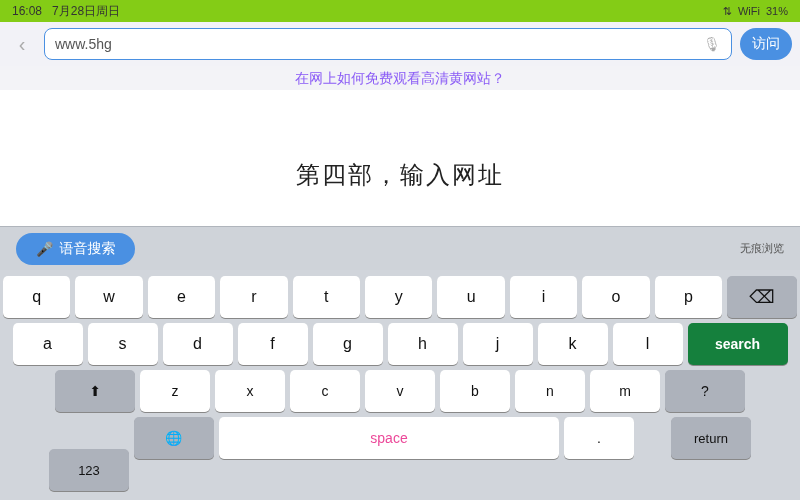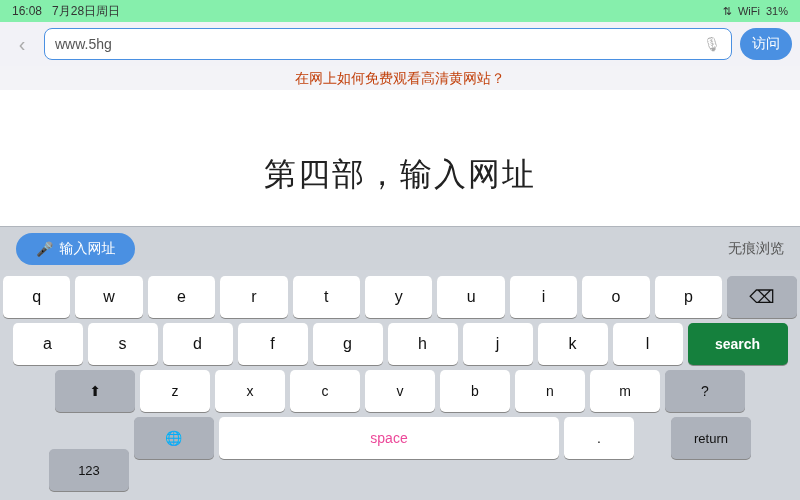--- a/index.html
+++ b/index.html
@@ -9,21 +9,21 @@
       overflow: hidden;
       background: #f2f2f7;
       font-family: -apple-system, 'PingFang SC', 'Helvetica Neue', sans-serif;
       position: relative;
     }
 
     
     .status-bar {
       width: 100%;
       height: 22px;
-      background: #86efac;
+      background: #84cc16;
       display: flex;
       align-items: center;
       justify-content: space-between;
       padding: 0 12px;
       font-size: 12px;
       color: #333;
     }
     .status-left { font-weight: 500; }
     .status-right { display: flex; align-items: center; gap: 6px; font-size: 11px; }
 
@@ -80,35 +80,35 @@
       cursor: pointer;
     }
 
     
     .page-title-bar {
       width: 100%;
       background: rgba(242,242,247,0.95);
       text-align: center;
       padding: 4px 0 2px;
       font-size: 14px;
-      color: #c2410c;
+      color: #8b5cf6;
       letter-spacing: 0;
     }
 
     
     .browser-content {
       width: 100%;
       background: white;
       display: flex;
       align-items: center;
       justify-content: center;
       height: 170px;
     }
     .content-text {
-      font-size: 32px;
+      font-size: 24px;
       color: #222;
       font-weight: 400;
       letter-spacing: 2px;
     }
 
     
     .keyboard-area {
       position: absolute;
       bottom: 0;
       left: 0;
@@ -134,21 +134,21 @@
       border-radius: 20px;
       height: 32px;
       padding: 0 20px;
       font-size: 14px;
       display: flex;
       align-items: center;
       gap: 6px;
       cursor: pointer;
     }
     .toolbar-right-text {
-      font-size: 14px;
+      font-size: 11px;
       color: #555;
     }
 
     
     .keyboard {
       padding: 6px 3px 4px;
       background: #d1d5db;
     }
     .key-row {
       display: flex;
@@ -236,21 +236,21 @@
 
 <div class="browser-content">
   <div class="content-text">第四部，输入网址</div>
 </div>
 
 <div class="keyboard-area">
 
   <div class="keyboard-toolbar">
     <button class="voice-search-btn">
       <span>🎤</span>
-      <span>输入网址</span>
+      <span>语音搜索</span>
     </button>
     <span class="toolbar-right-text">无痕浏览</span>
   </div>
 
   <div class="keyboard">
 
     <div class="key-row">
       <div class="key">q</div>
       <div class="key">w</div>
       <div class="key">e</div>

